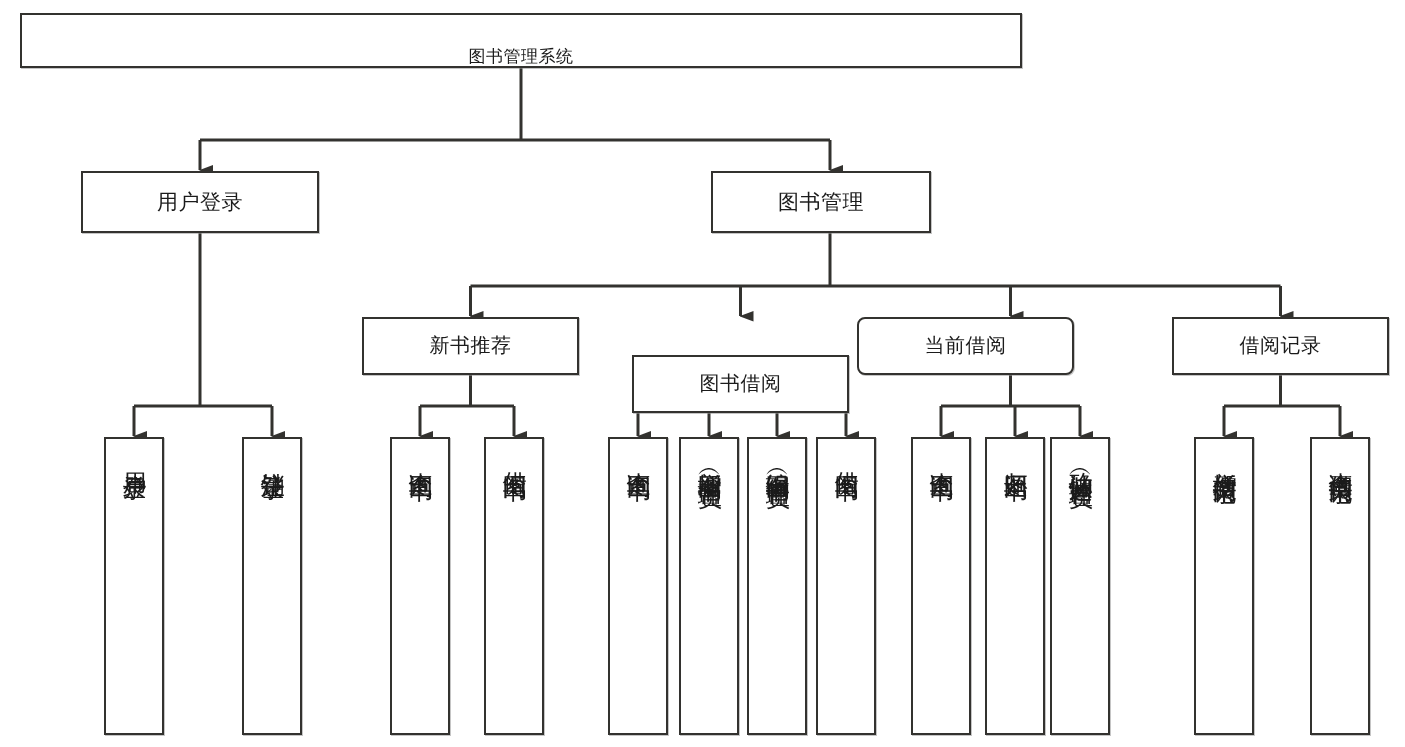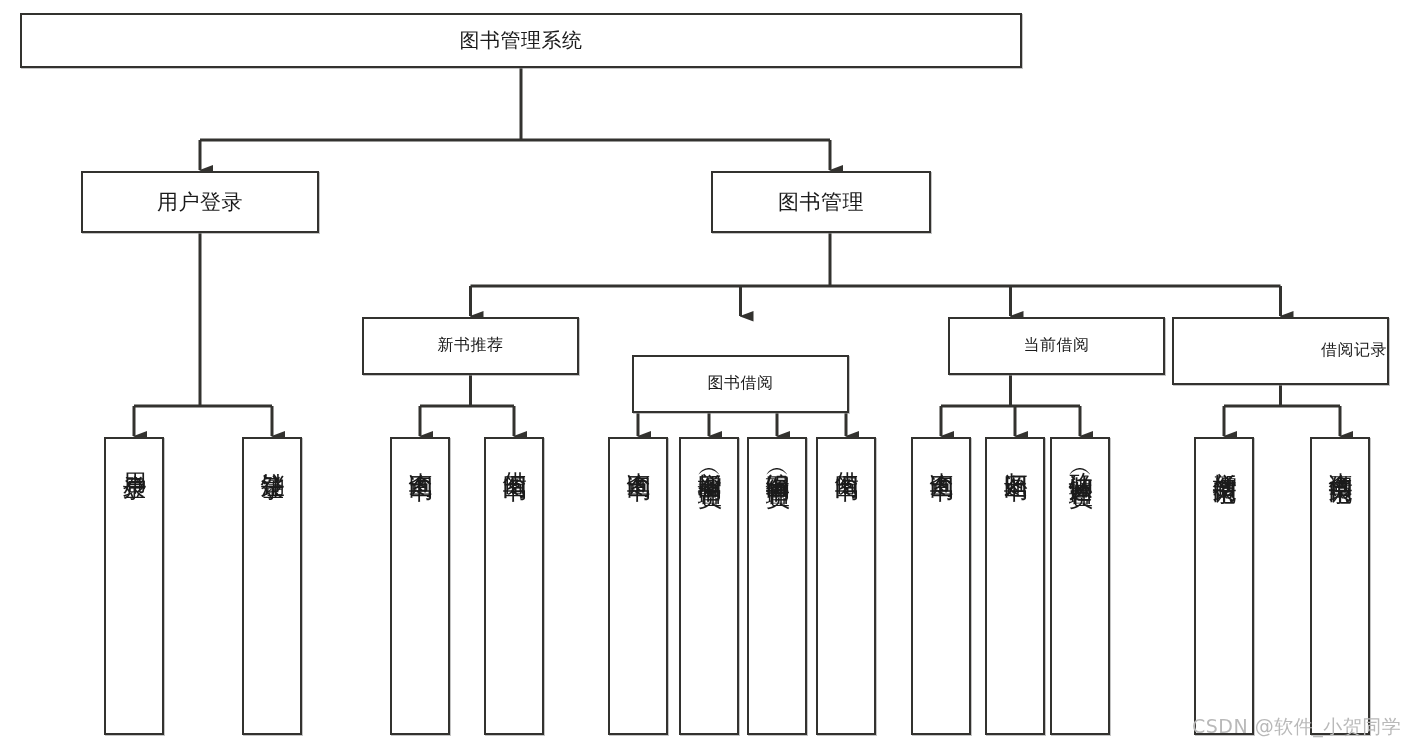--- a/index.html
+++ b/index.html
@@ -37,28 +37,28 @@
     color: #1b1b1b;
     letter-spacing: 0.5px;
   }
   .node .label {
     display: block;
     text-align: center;
     line-height: 1.18;
     white-space: nowrap;
   }
   .node.root {
-    font-size: 20px;
+    font-size: 17px;
+    align-items: flex-end;
   }
   .node.level2 {
     font-size: 21px;
   }
   .node.level3 {
-    font-size: 16px;
-    font-family: Liberation Mono, monospace;
+    font-size: 20px;
   }
   .node.leaf {
     align-items: flex-start;
     padding-top: 14px;
   }
   .node.leaf .label {
     writing-mode: vertical-rl;
     text-orientation: upright;
     font-size: 24px;
     line-height: 1.06;
@@ -131,24 +131,24 @@
       </div>
       <div class="node level2" style="left: 711px; top: 171px; width: 220px; height: 62px;">
         <span class="label">图书管理</span>
       </div>
       <div class="node level3" style="left: 362px; top: 317px; width: 217px; height: 58px;">
         <span class="label">新书推荐</span>
       </div>
       <div class="node level3" style="left: 632px; top: 317px; width: 217px; height: 58px; margin-top: 38px;">
         <span class="label">图书借阅</span>
       </div>
-      <div class="node level3" style="left: 948px; top: 317px; width: 217px; height: 58px;">
+      <div class="node level3" style="left: 857px; top: 317px; width: 217px; height: 58px; border-radius: 8px;">
         <span class="label">当前借阅</span>
       </div>
-      <div class="node level3" style="left: 1172px; top: 317px; width: 217px; height: 68px; justify-content: flex-end;">
+      <div class="node level3" style="left: 1172px; top: 317px; width: 217px; height: 58px;">
         <span class="label">借阅记录</span>
       </div>
       <div class="node leaf" style="left: 104px; top: 437px; width: 60px; height: 298px;">
         <span class="label">用户登录</span>
       </div>
       <div class="node leaf" style="left: 242px; top: 437px; width: 60px; height: 298px;">
         <span class="label">注销登录</span>
       </div>
       <div class="node leaf" style="left: 390px; top: 437px; width: 60px; height: 298px;">
         <span class="label">查询图书</span>
@@ -178,14 +178,13 @@
         <span class="label">确认归还（管理员）</span>
       </div>
       <div class="node leaf" style="left: 1194px; top: 437px; width: 60px; height: 298px;">
         <span class="label">新增借阅记录</span>
       </div>
       <div class="node leaf" style="left: 1310px; top: 437px; width: 60px; height: 298px;">
         <span class="label">查询借阅记录</span>
       </div>
     </div>
 
-  <div class="watermark" style="left:1192px; top:714px;">CSDN @软件_小贺同学</div>
 </div>
 
 </body></html>

